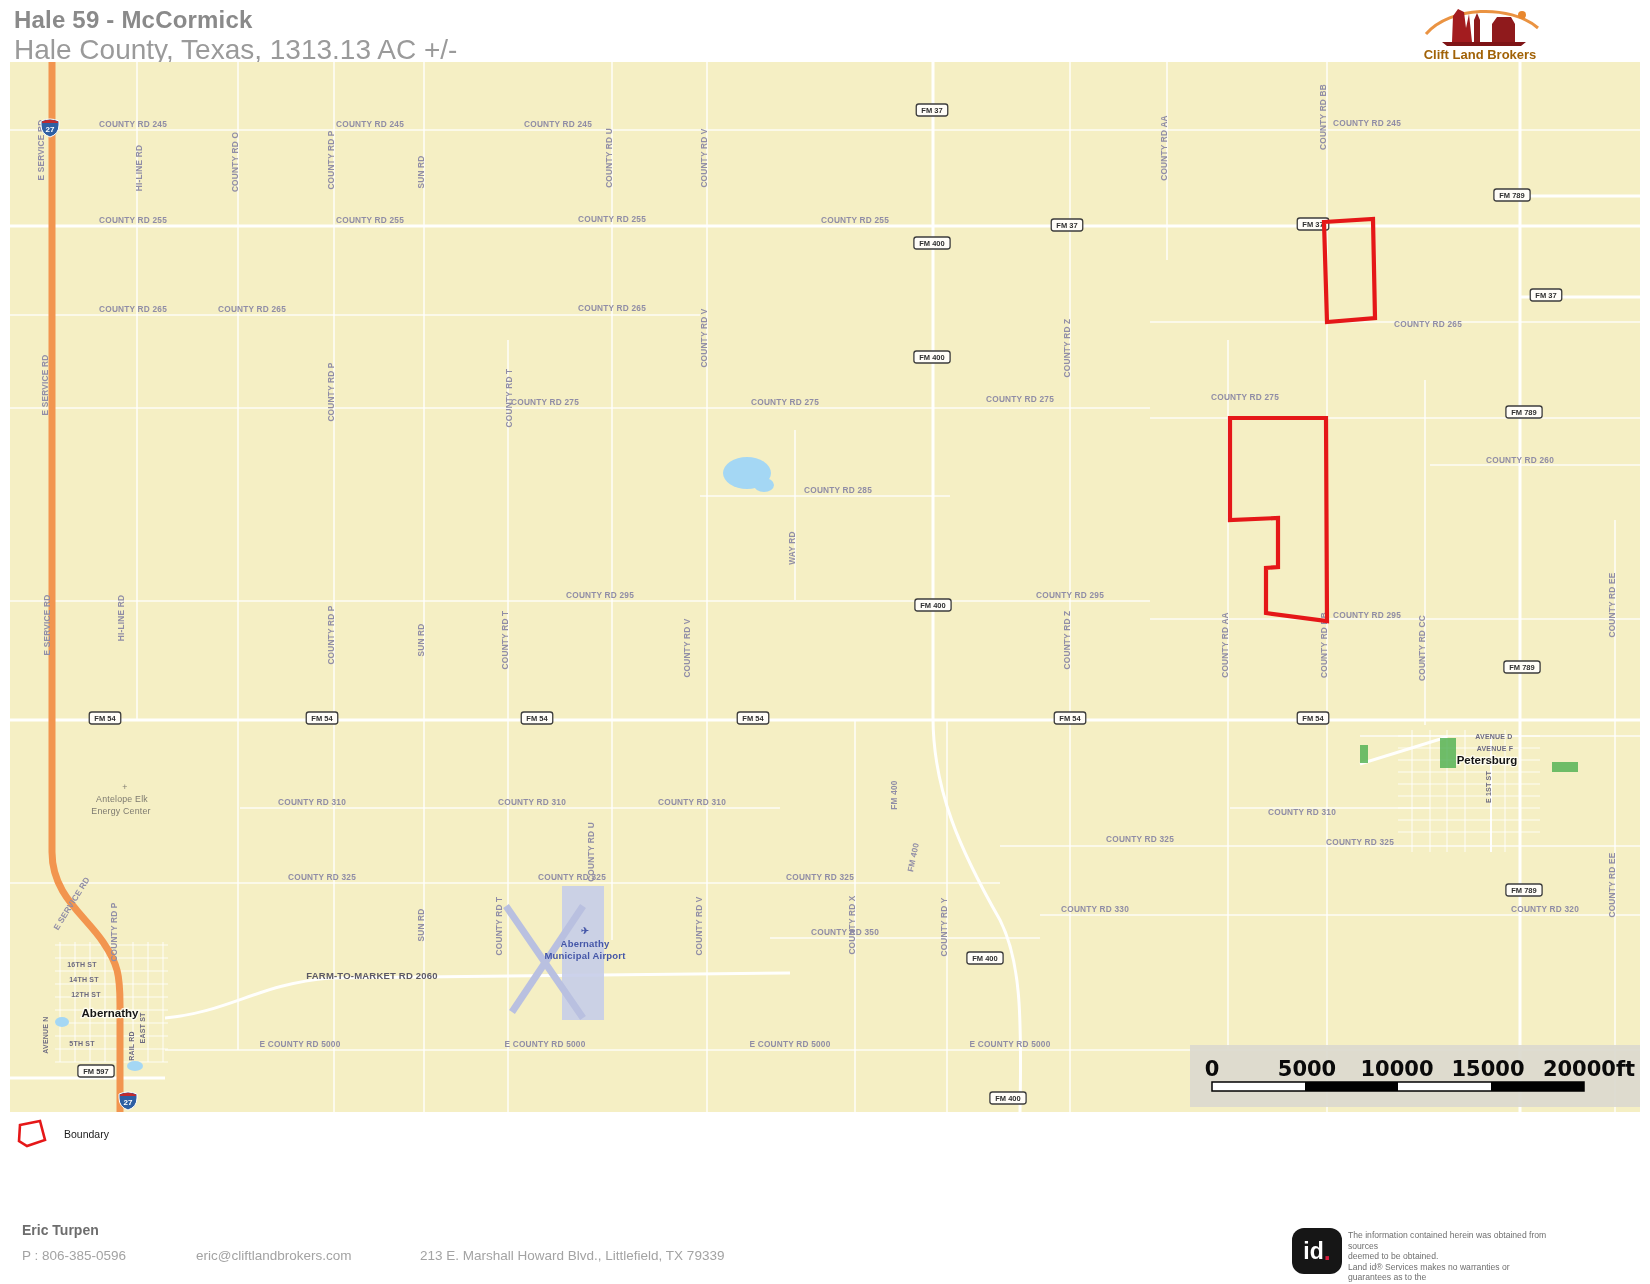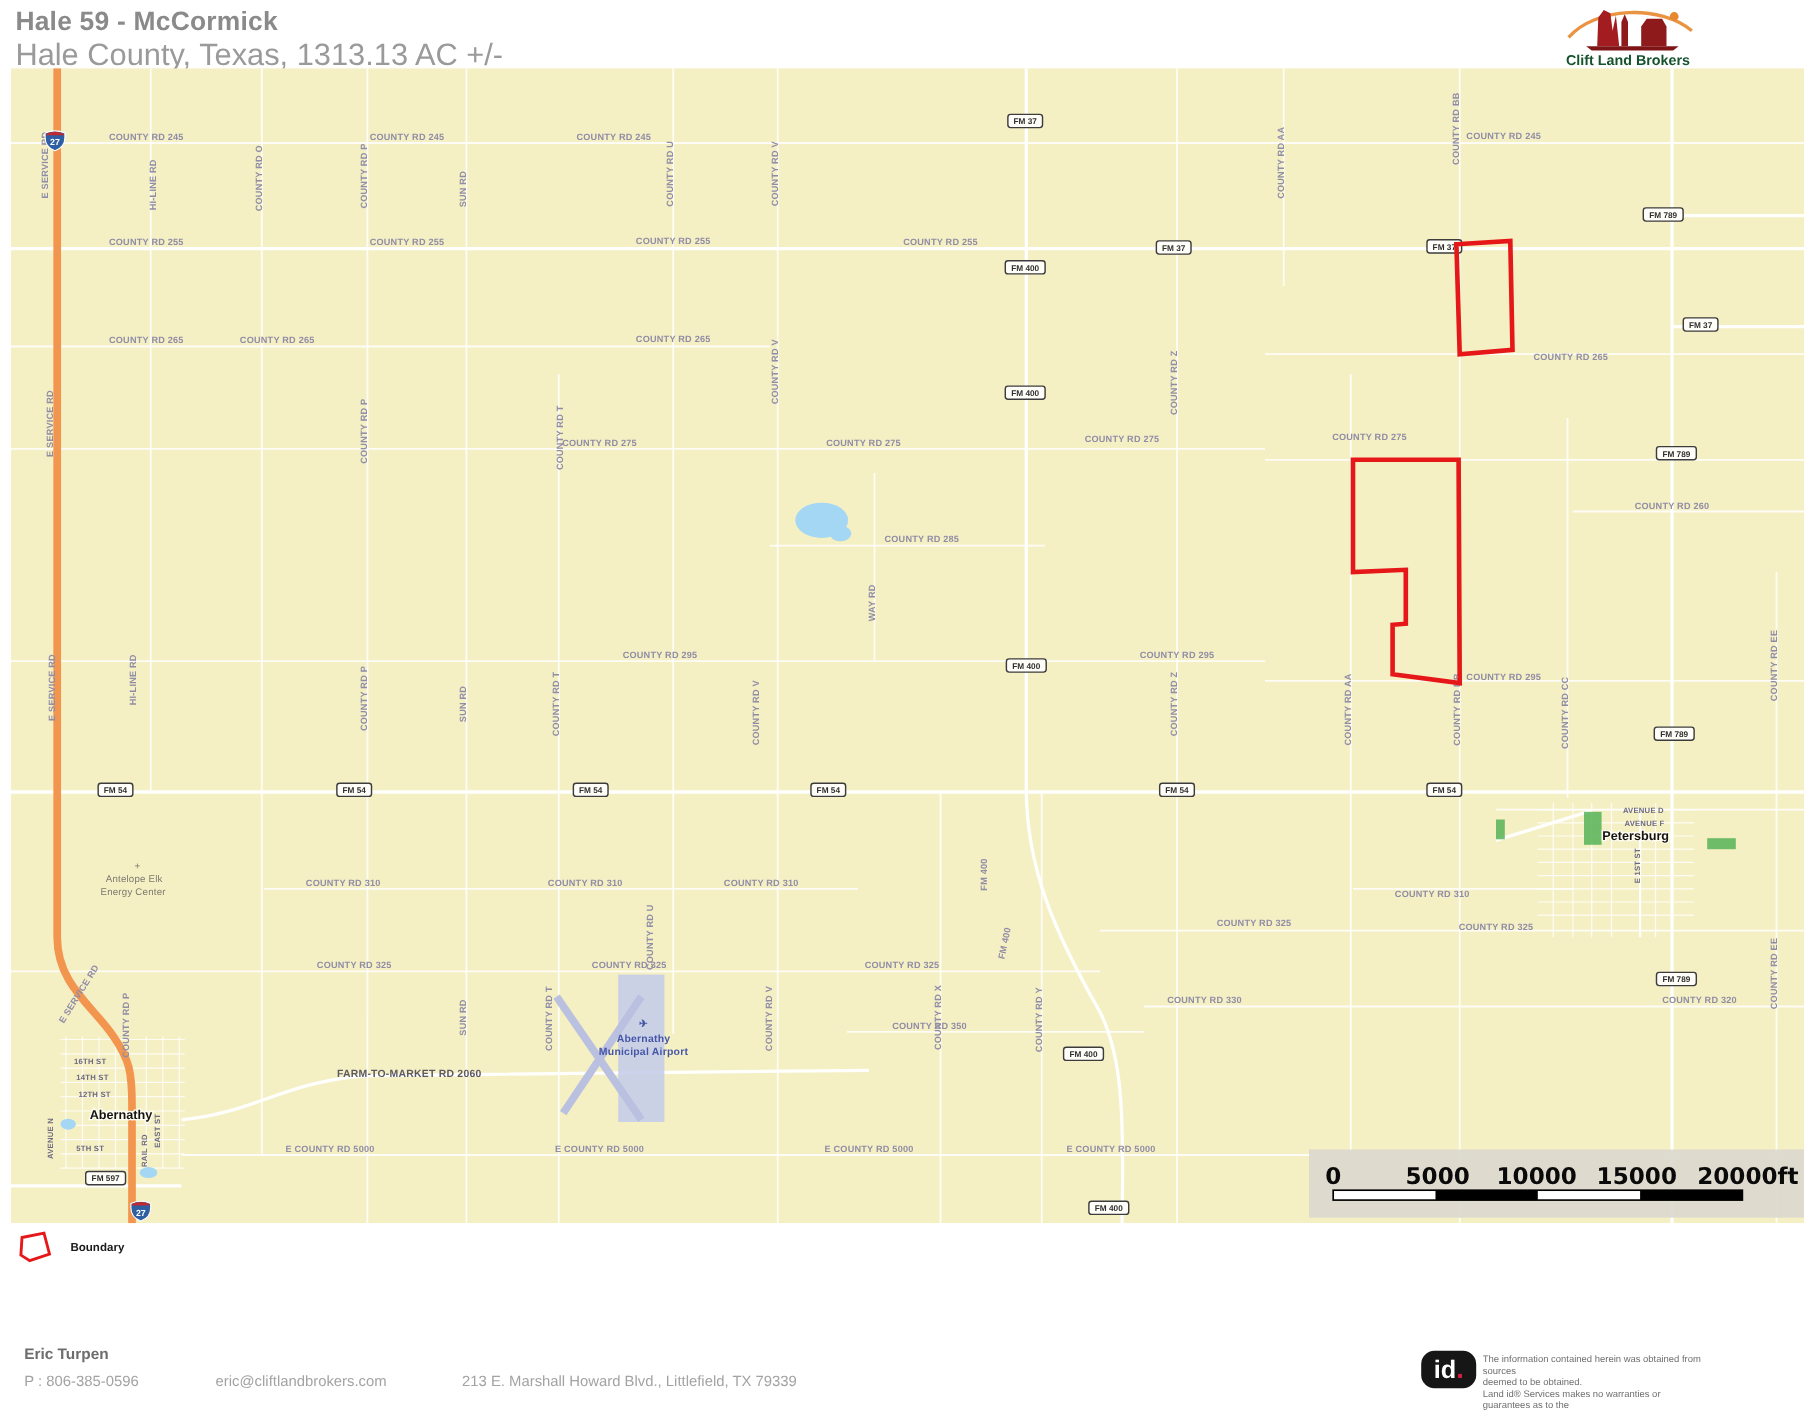--- a/index.html
+++ b/index.html
@@ -2,35 +2,35 @@
 <html><head>
 <meta charset="utf-8">
 <style>
   html,body{margin:0;padding:0;background:#fff;}
   body{width:1650px;height:1284px;position:relative;font-family:"Liberation Sans",sans-serif;overflow:hidden;}
   .page{position:absolute;inset:0;}
   
   .hdr-title{position:absolute;left:14px;top:6px;font-size:24px;font-weight:bold;color:#8a8a8a;letter-spacing:.2px;}
   .hdr-sub{position:absolute;left:14px;top:34px;font-size:28px;color:#9a9a9a;}
   .brand{position:absolute;left:1412px;top:2px;width:136px;height:60px;text-align:center;}
-  .brand-name{position:absolute;left:0;right:0;bottom:0;font-size:13px;font-weight:bold;color:#14532d;white-space:nowrap;}
+  .brand-name{position:absolute;left:0;right:0;bottom:0;font-size:13px;font-weight:bold;color:#a16207;white-space:nowrap;}
   
   #map{position:absolute;left:10px;top:62px;width:1630px;height:1050px;display:block;}
   
   .legend{position:absolute;left:12px;top:1116px;height:36px;}
   .legend svg{position:absolute;left:2px;top:2px;}
-  .legend-label{position:absolute;left:52px;top:12px;font-size:10.5px;font-weight:bold;color:#1a1a1a;}
+  .legend-label{position:absolute;left:52px;top:12px;font-size:10.5px;font-weight:normal;color:#1a1a1a;}
   
   .f-name{position:absolute;left:22px;top:1222px;font-size:14px;font-weight:bold;color:#6d6d6d;}
   .f-row{position:absolute;left:0;top:1248px;font-size:13.5px;color:#a3a3a3;}
   .f-phone{position:absolute;left:22px;white-space:nowrap;}
   .f-email{position:absolute;left:196px;white-space:nowrap;}
   .f-addr{position:absolute;left:420px;white-space:nowrap;}
   
-  .idlogo{position:absolute;left:1292px;top:1228px;width:50px;height:34px;background:#161616;border-radius:12px;color:#fff;
+  .idlogo{position:absolute;left:1292px;top:1228px;width:50px;height:46px;background:#161616;border-radius:12px;color:#fff;
           font-weight:bold;font-size:23px;display:flex;align-items:center;justify-content:center;}
   .idlogo .dot{color:#D81B3C;font-size:25px;line-height:0;}
   .disc{position:absolute;left:1348px;top:1230px;width:205px;font-size:8.6px;line-height:10.6px;color:#6f6f6f;}
 </style>
 </head>
 <body>
 
 <div class="page">
 
   <div class="hdr-title">Hale 59 - McCormick</div>

